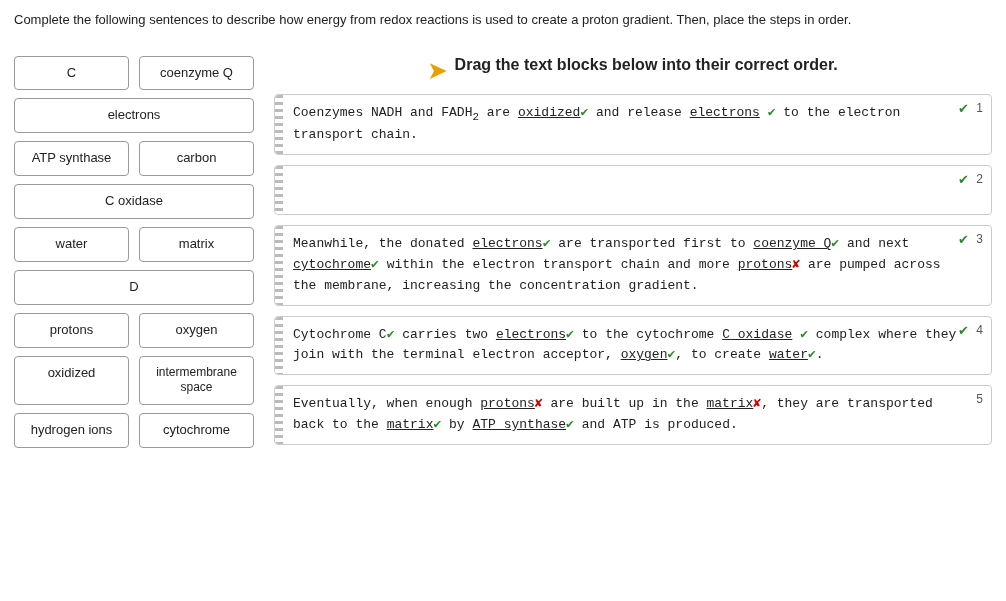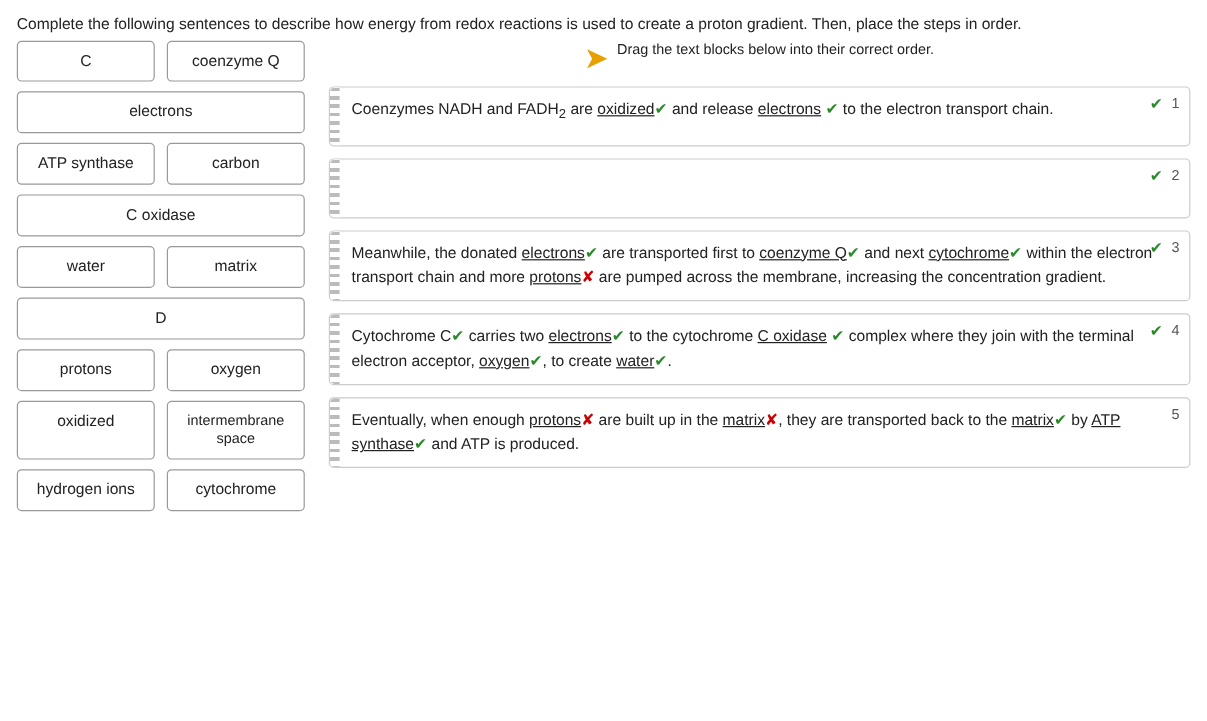--- a/index.html
+++ b/index.html
@@ -1,17 +1,17 @@
 <!DOCTYPE html>
 <html><head>
   <meta charset="utf-8">
   <style>
     * { box-sizing: border-box; margin: 0; padding: 0; }
     body { font-family: Arial, sans-serif; font-size: 13px; background: #fff; color: #222; padding: 10px 14px; }
-    .instructions { font-size: 13px; line-height: 1.5; margin-bottom: 4px; max-width: 940px; }
+    .instructions { font-size: 13px; line-height: 1.5; margin-bottom: 26px; max-width: 940px; }
     .main-layout { display: flex; gap: 20px; }
     .word-bank { display: flex; flex-direction: column; gap: 0; width: 240px; flex-shrink: 0; }
     .word-row { display: flex; gap: 10px; margin-bottom: 8px; }
     .word-tile {
       border: 1px solid #999;
       border-radius: 4px;
       padding: 8px 6px;
       text-align: center;
       min-width: 95px;
       flex: 1;
@@ -51,21 +51,21 @@
       width: 8px;
       background: repeating-linear-gradient(
         to bottom,
         #bbb 0px,
         #bbb 3px,
         #fff 3px,
         #fff 7px
       );
       border-radius: 4px 0 0 4px;
     }
-    .sentence-inner { padding-left: 8px; line-height: 1.6; font-size: 13px; }
+    .sentence-inner { padding-left: 8px; line-height: 1.6; font-size: 13px; font-family: Liberation Mono, monospace; }
     .step-num {
       position: absolute;
       top: 6px;
       right: 8px;
       font-size: 12px;
       color: #555;
     }
     .check-green { color: #2a8a2a; font-size: 13px; }
     .check-red { color: #cc0000; font-size: 13px; }
     .underline-link { text-decoration: underline; color: #222; }
@@ -118,21 +118,21 @@
       <div class="word-tile">hydrogen ions</div>
       <div class="word-tile">cytochrome</div>
     </div>
   </div>
 
   <div class="drop-area">
 
     <div class="drag-instruction">
       <span class="arrow-icon">➤</span>
       <div>
-        <div style="font-weight:normal; font-size:12px;text-align:center;">Drag the text blocks below into their correct order.</div>
+        <div style="font-weight:bold; font-size:16px;text-align:center;">Drag the text blocks below into their correct order.</div>
       </div>
     </div>
 
     <div class="sentence-block">
       <span class="block-top-check">✔</span>
       <span class="step-num">1</span>
       <div class="sentence-inner">
         Coenzymes NADH and FADH<sub>2</sub> are <span class="underline-link">oxidized</span><span class="check-green">✔</span> and release <span class="underline-link">electrons</span>
         <span class="check-green">✔</span> to the electron transport chain.
       </div>

